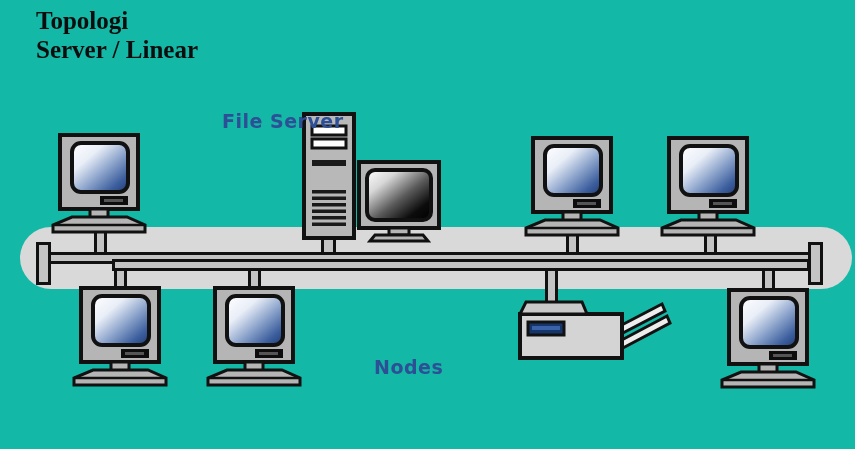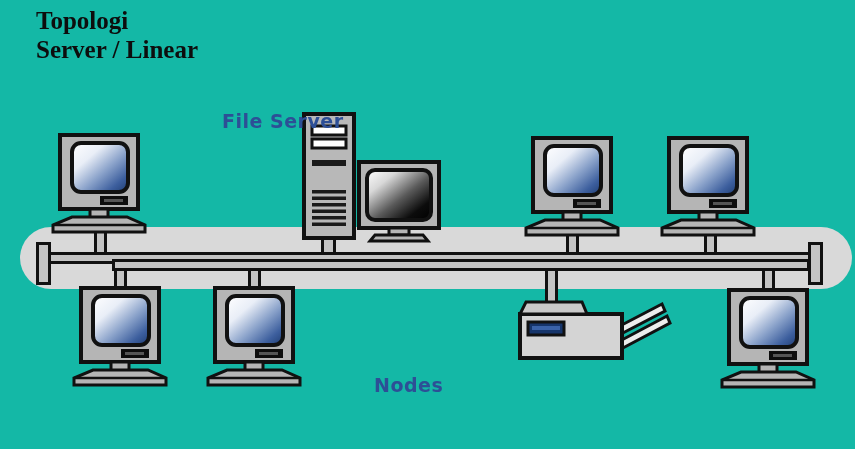--- a/index.html
+++ b/index.html
@@ -147,15 +147,15 @@
         <use href="#sym-printer"></use>
       </svg>
   </div>
   <div class="abs dev" style="left:717px;top:288px;">
     <svg width="103" height="102" viewBox="0 0 103 102">
         <use href="#sym-mac"></use>
       </svg>
   </div>
 
   <div class="abs blue-label" style="left:182px;top:110px;margin-left:40px;">File Server</div>
-  <div class="abs blue-label" style="left:374px;top:374px;">Nodes</div>
+  <div class="abs blue-label" style="left:374px;top:356px;">Nodes</div>
 
 </div>
 
 </body></html>

